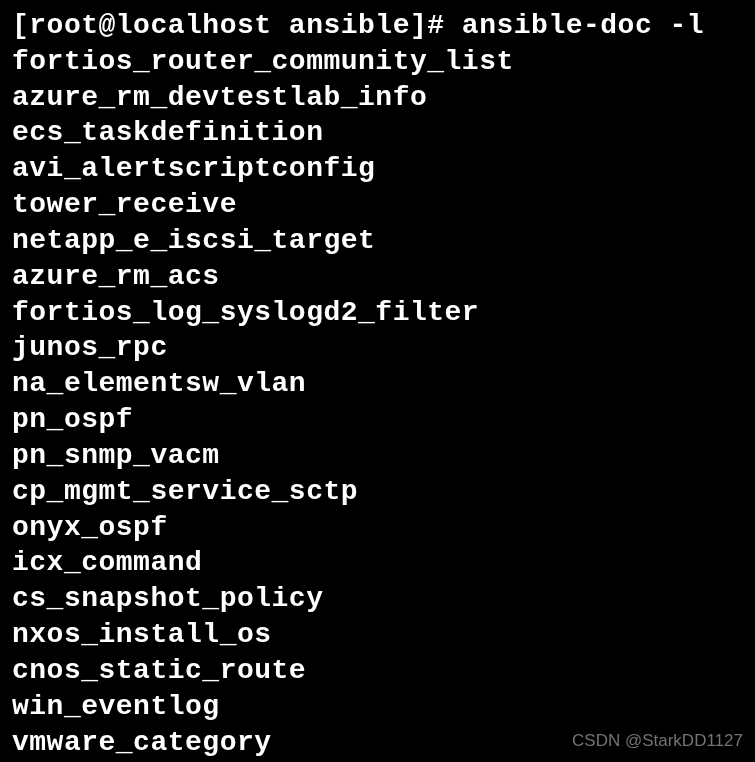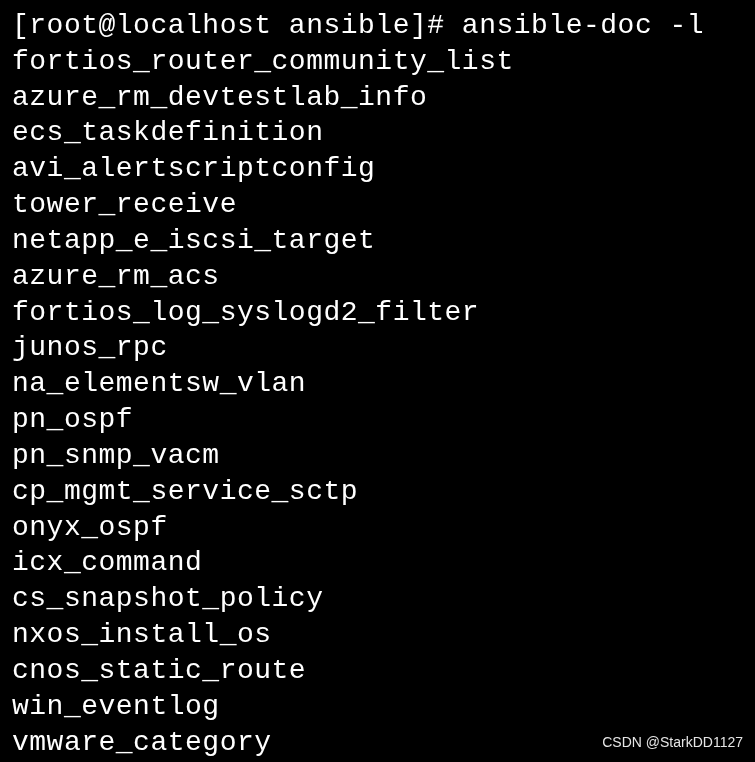--- a/index.html
+++ b/index.html
@@ -15,27 +15,28 @@
       line-height: 1.28;
       padding: 8px 12px;
       width: 755px;
       height: 762px;
       overflow: hidden;
       position: relative;
       letter-spacing: 0.5px;
     }
     .terminal-line {
       white-space: pre;
+      font-weight: bold;
     }
     .watermark {
       position: absolute;
       bottom: 10px;
       right: 12px;
-      font-size: 14px;
-      color: #e5e5e5;
+      font-size: 17px;
+      color: #737373;
       font-family: Arial, sans-serif;
       letter-spacing: 0;
       margin-top: 16px;
     }
   </style>
 </head>
 <body>
 
 <div class="terminal-line">[root@localhost ansible]# ansible-doc -l</div>
 <div class="terminal-line">fortios_router_community_list</div>

